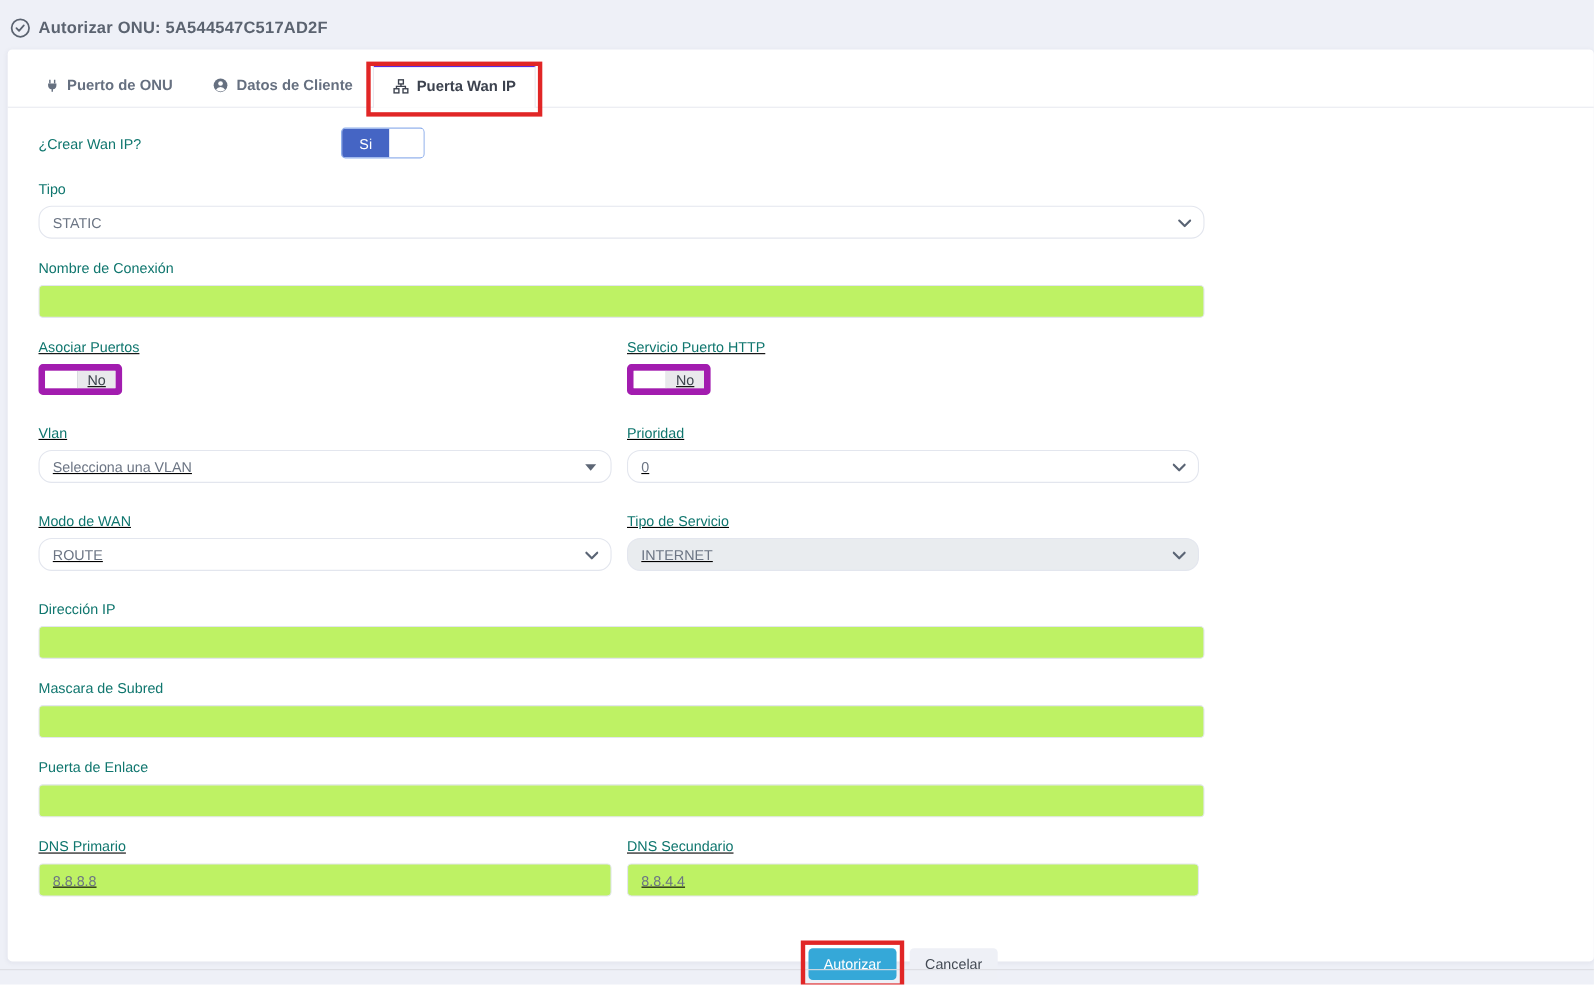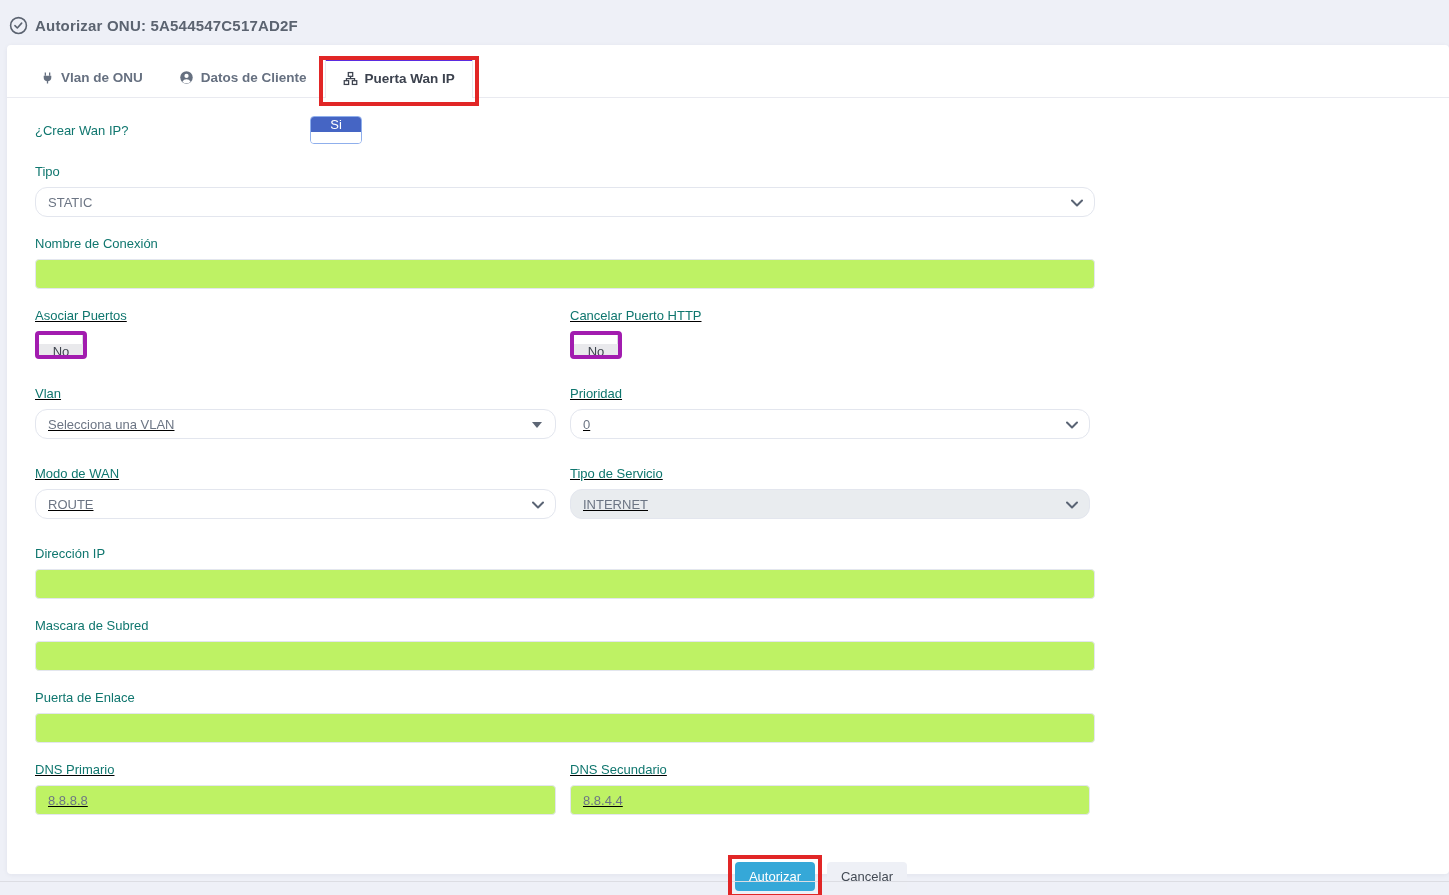--- a/index.html
+++ b/index.html
@@ -75,27 +75,27 @@
     position:absolute;right:13px;top:12px;width:0;height:0;
     border-left:5px solid transparent;border-right:5px solid transparent;
     border-top:6px solid #5d6675;
   }
   .select.disabled{background:#e9ecef;cursor:default;}
 
   
   .toggle-inline{display:flex;align-items:center;margin-bottom:20px;}
   .toggle-inline .fld-label{margin:0;width:275px;flex:none;}
   .switch{
-    box-sizing:border-box;width:52px;height:28px;border-radius:4px;
-    display:flex;overflow:hidden;font-size:13px;cursor:pointer;flex-direction:column;
+    box-sizing:border-box;width:76px;height:28px;border-radius:4px;
+    display:flex;overflow:hidden;font-size:13px;cursor:pointer;
   }
   .switch.on{border:1px solid #8fafec;}
   .sw-on{background:#4565c4;color:#fff;flex:0 0 58%;display:flex;align-items:center;justify-content:center;}
   .sw-knob{flex:1;background:#fff;}
-  .switch.off{border:4px solid #a21caf;}
+  .switch.off{border:6px solid #a21caf;}
   .sw-knob-off{flex:0 0 45%;background:#fff;border-right:1px solid #d9dbe0;}
   .sw-off{flex:1;background:#e9e9ec;color:#3f454f;display:flex;align-items:center;justify-content:center;}
 
   
   .btnrow{
     display:flex;justify-content:flex-end;align-items:center;
     gap:12px;padding-right:188px;margin-top:28px;
   }
   .btn{
     height:29px;border:none;border-radius:4px;padding:0 14px;
@@ -124,21 +124,21 @@
 <div class="card">
 
   <div class="tabbar">
     <div class="tab">
       <span class="tab-icon">
         <svg width="13" height="14" viewBox="0 0 24 24">
             <path d="M8 2v6M16 2v6" stroke="#667080" stroke-width="2.4" fill="none"></path>
             <path d="M5 8h14v3a7 7 0 0 1-5.8 6.9V22h-2.4v-4.1A7 7 0 0 1 5 11z" fill="#667080"></path>
           </svg>
       </span>
-      <span>Vlan de ONU</span>
+      <span>Puerto de ONU</span>
     </div>
 
     <div class="tab">
       <span class="tab-icon">
         <svg width="15" height="15" viewBox="0 0 24 24">
             <circle cx="12" cy="12" r="10" fill="#667080"></circle>
             <circle cx="12" cy="9.5" r="3.4" fill="#fff"></circle>
             <path d="M5.4 18.6a7.5 7.5 0 0 1 13.2 0 10 10 0 0 1-13.2 0z" fill="#fff"></path>
           </svg>
       </span>
@@ -188,21 +188,21 @@
 
     <div class="cols">
       <div class="group mb-lg">
         <label class="fld-label">Asociar Puertos</label>
         <div class="switch off">
           <span class="sw-knob-off"></span>
           <span class="sw-off">No</span>
         </div>
       </div>
       <div class="group mb-lg">
-        <label class="fld-label">Cancelar Puerto HTTP</label>
+        <label class="fld-label">Servicio Puerto HTTP</label>
         <div class="switch off">
           <span class="sw-knob-off"></span>
           <span class="sw-off">No</span>
         </div>
       </div>
     </div>
 
     <div class="cols">
       <div class="group mb-lg">
         <label class="fld-label">Vlan</label>

